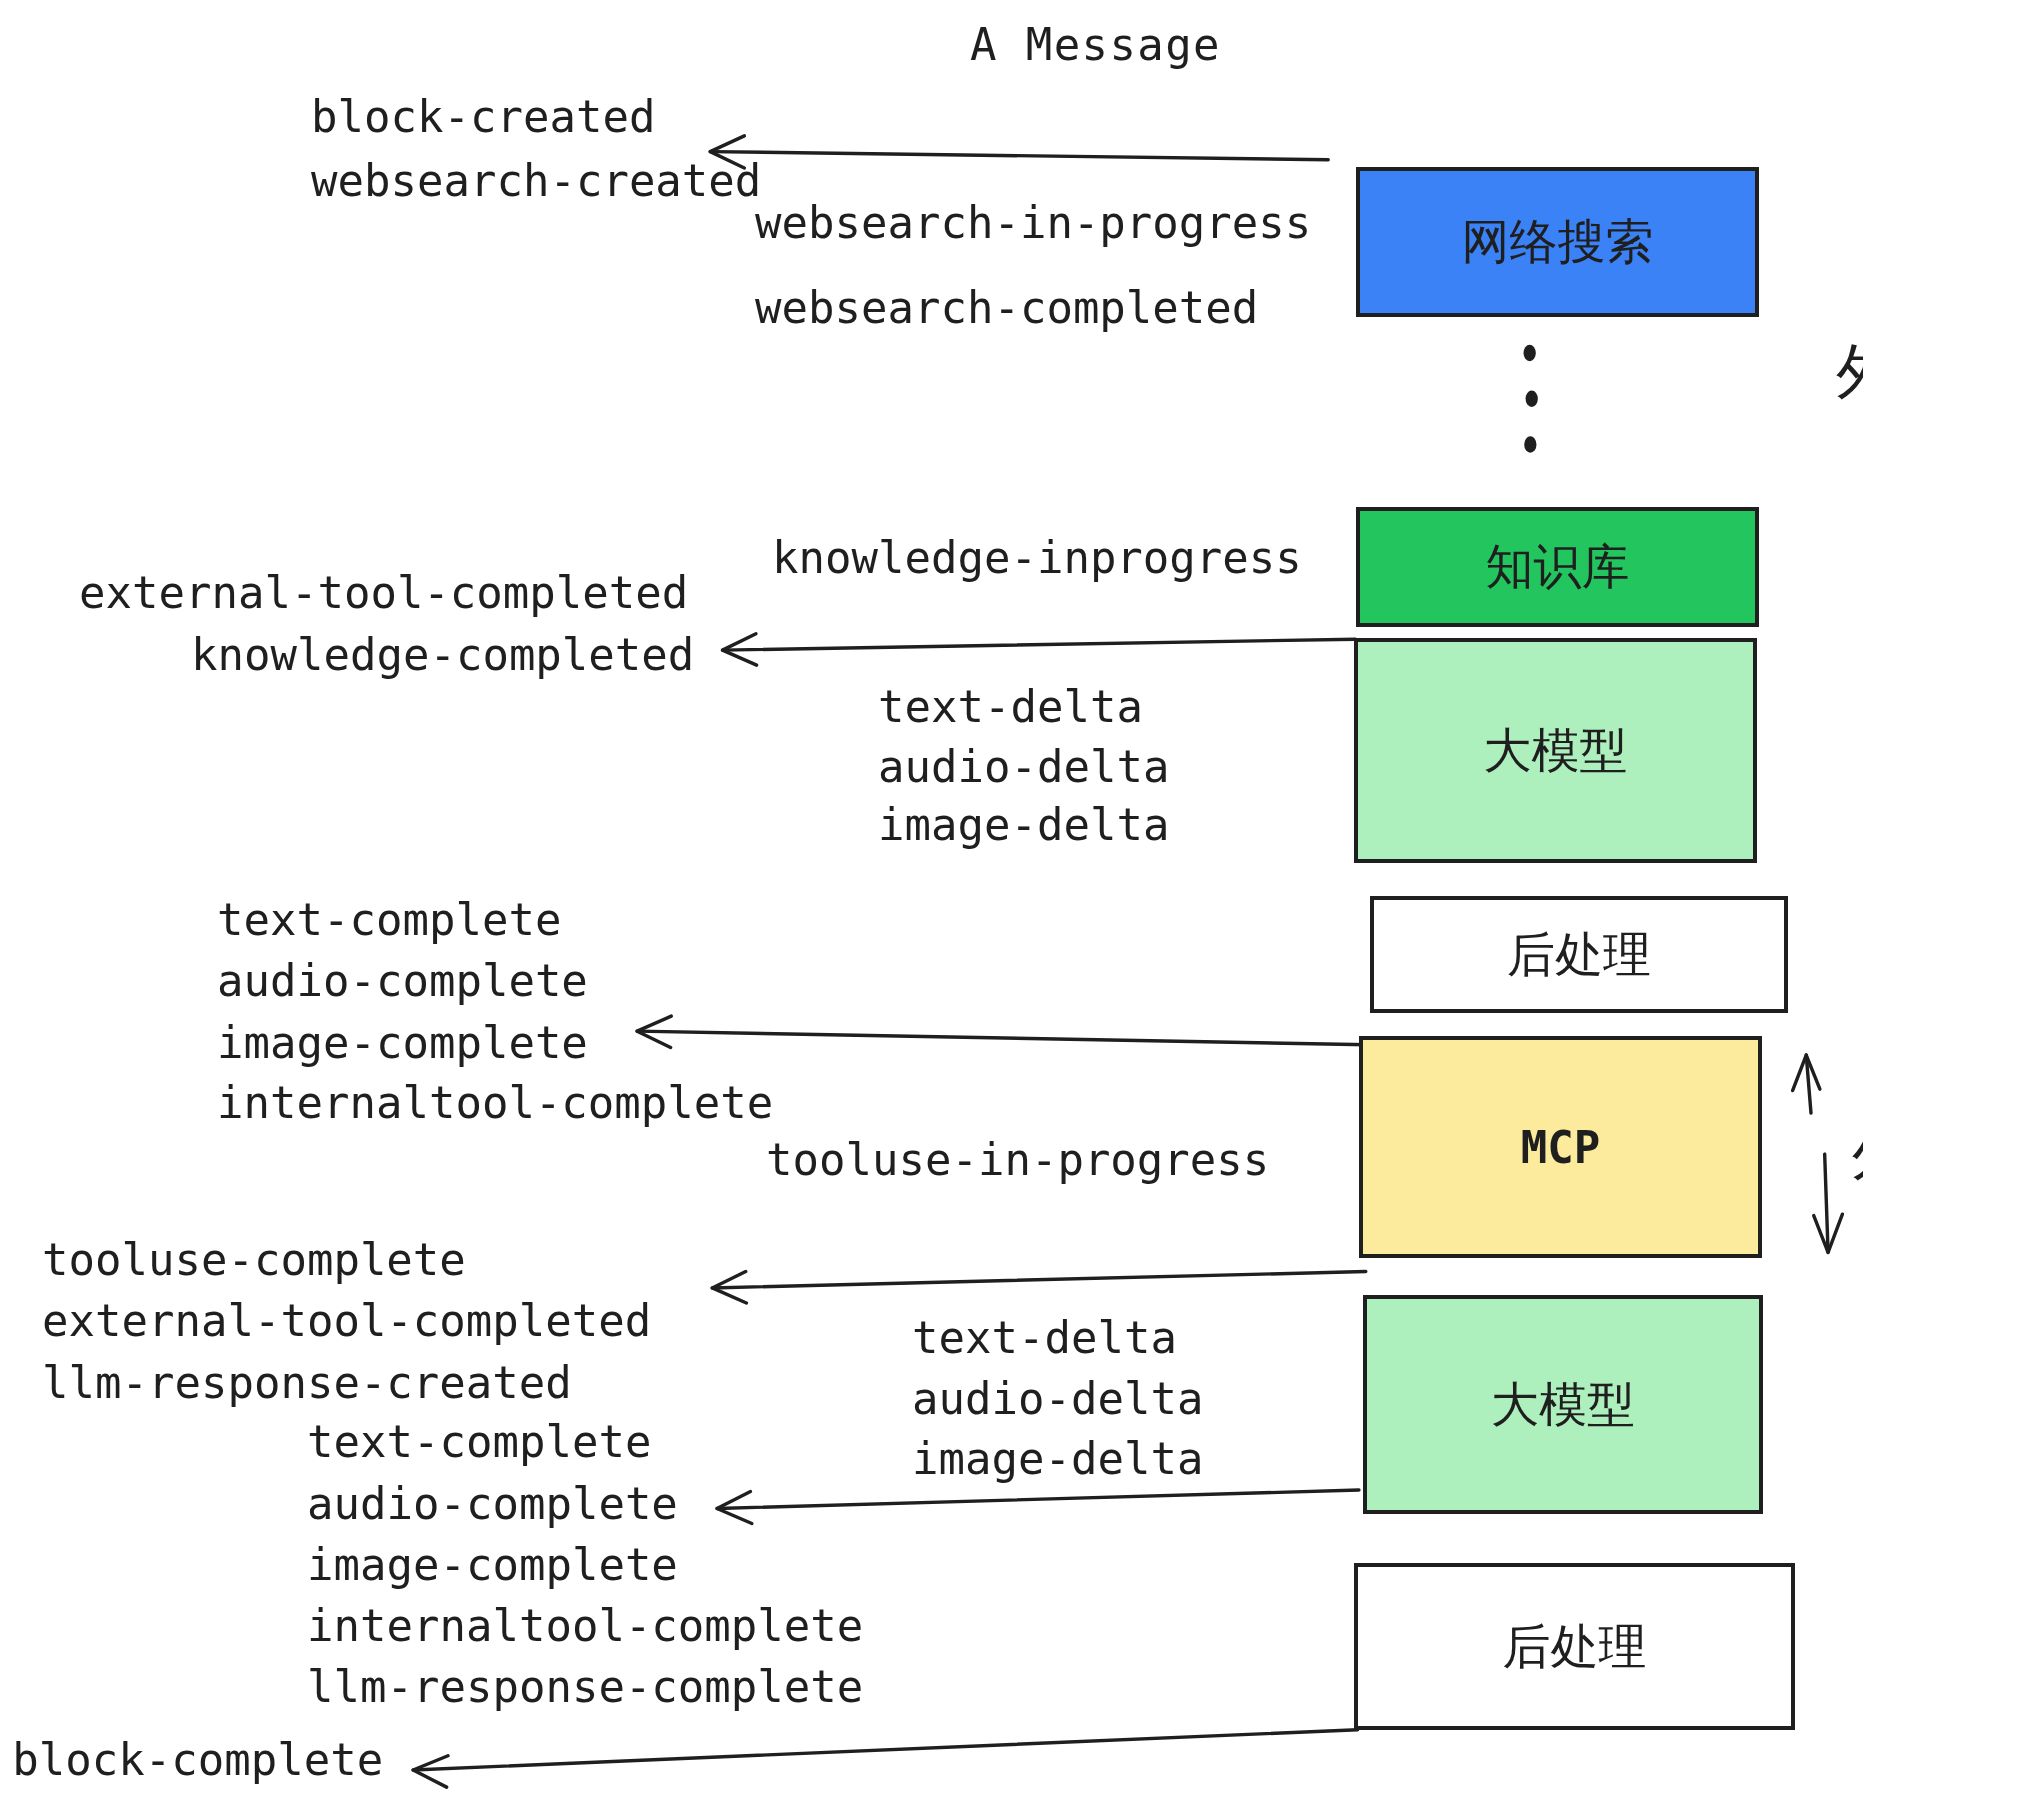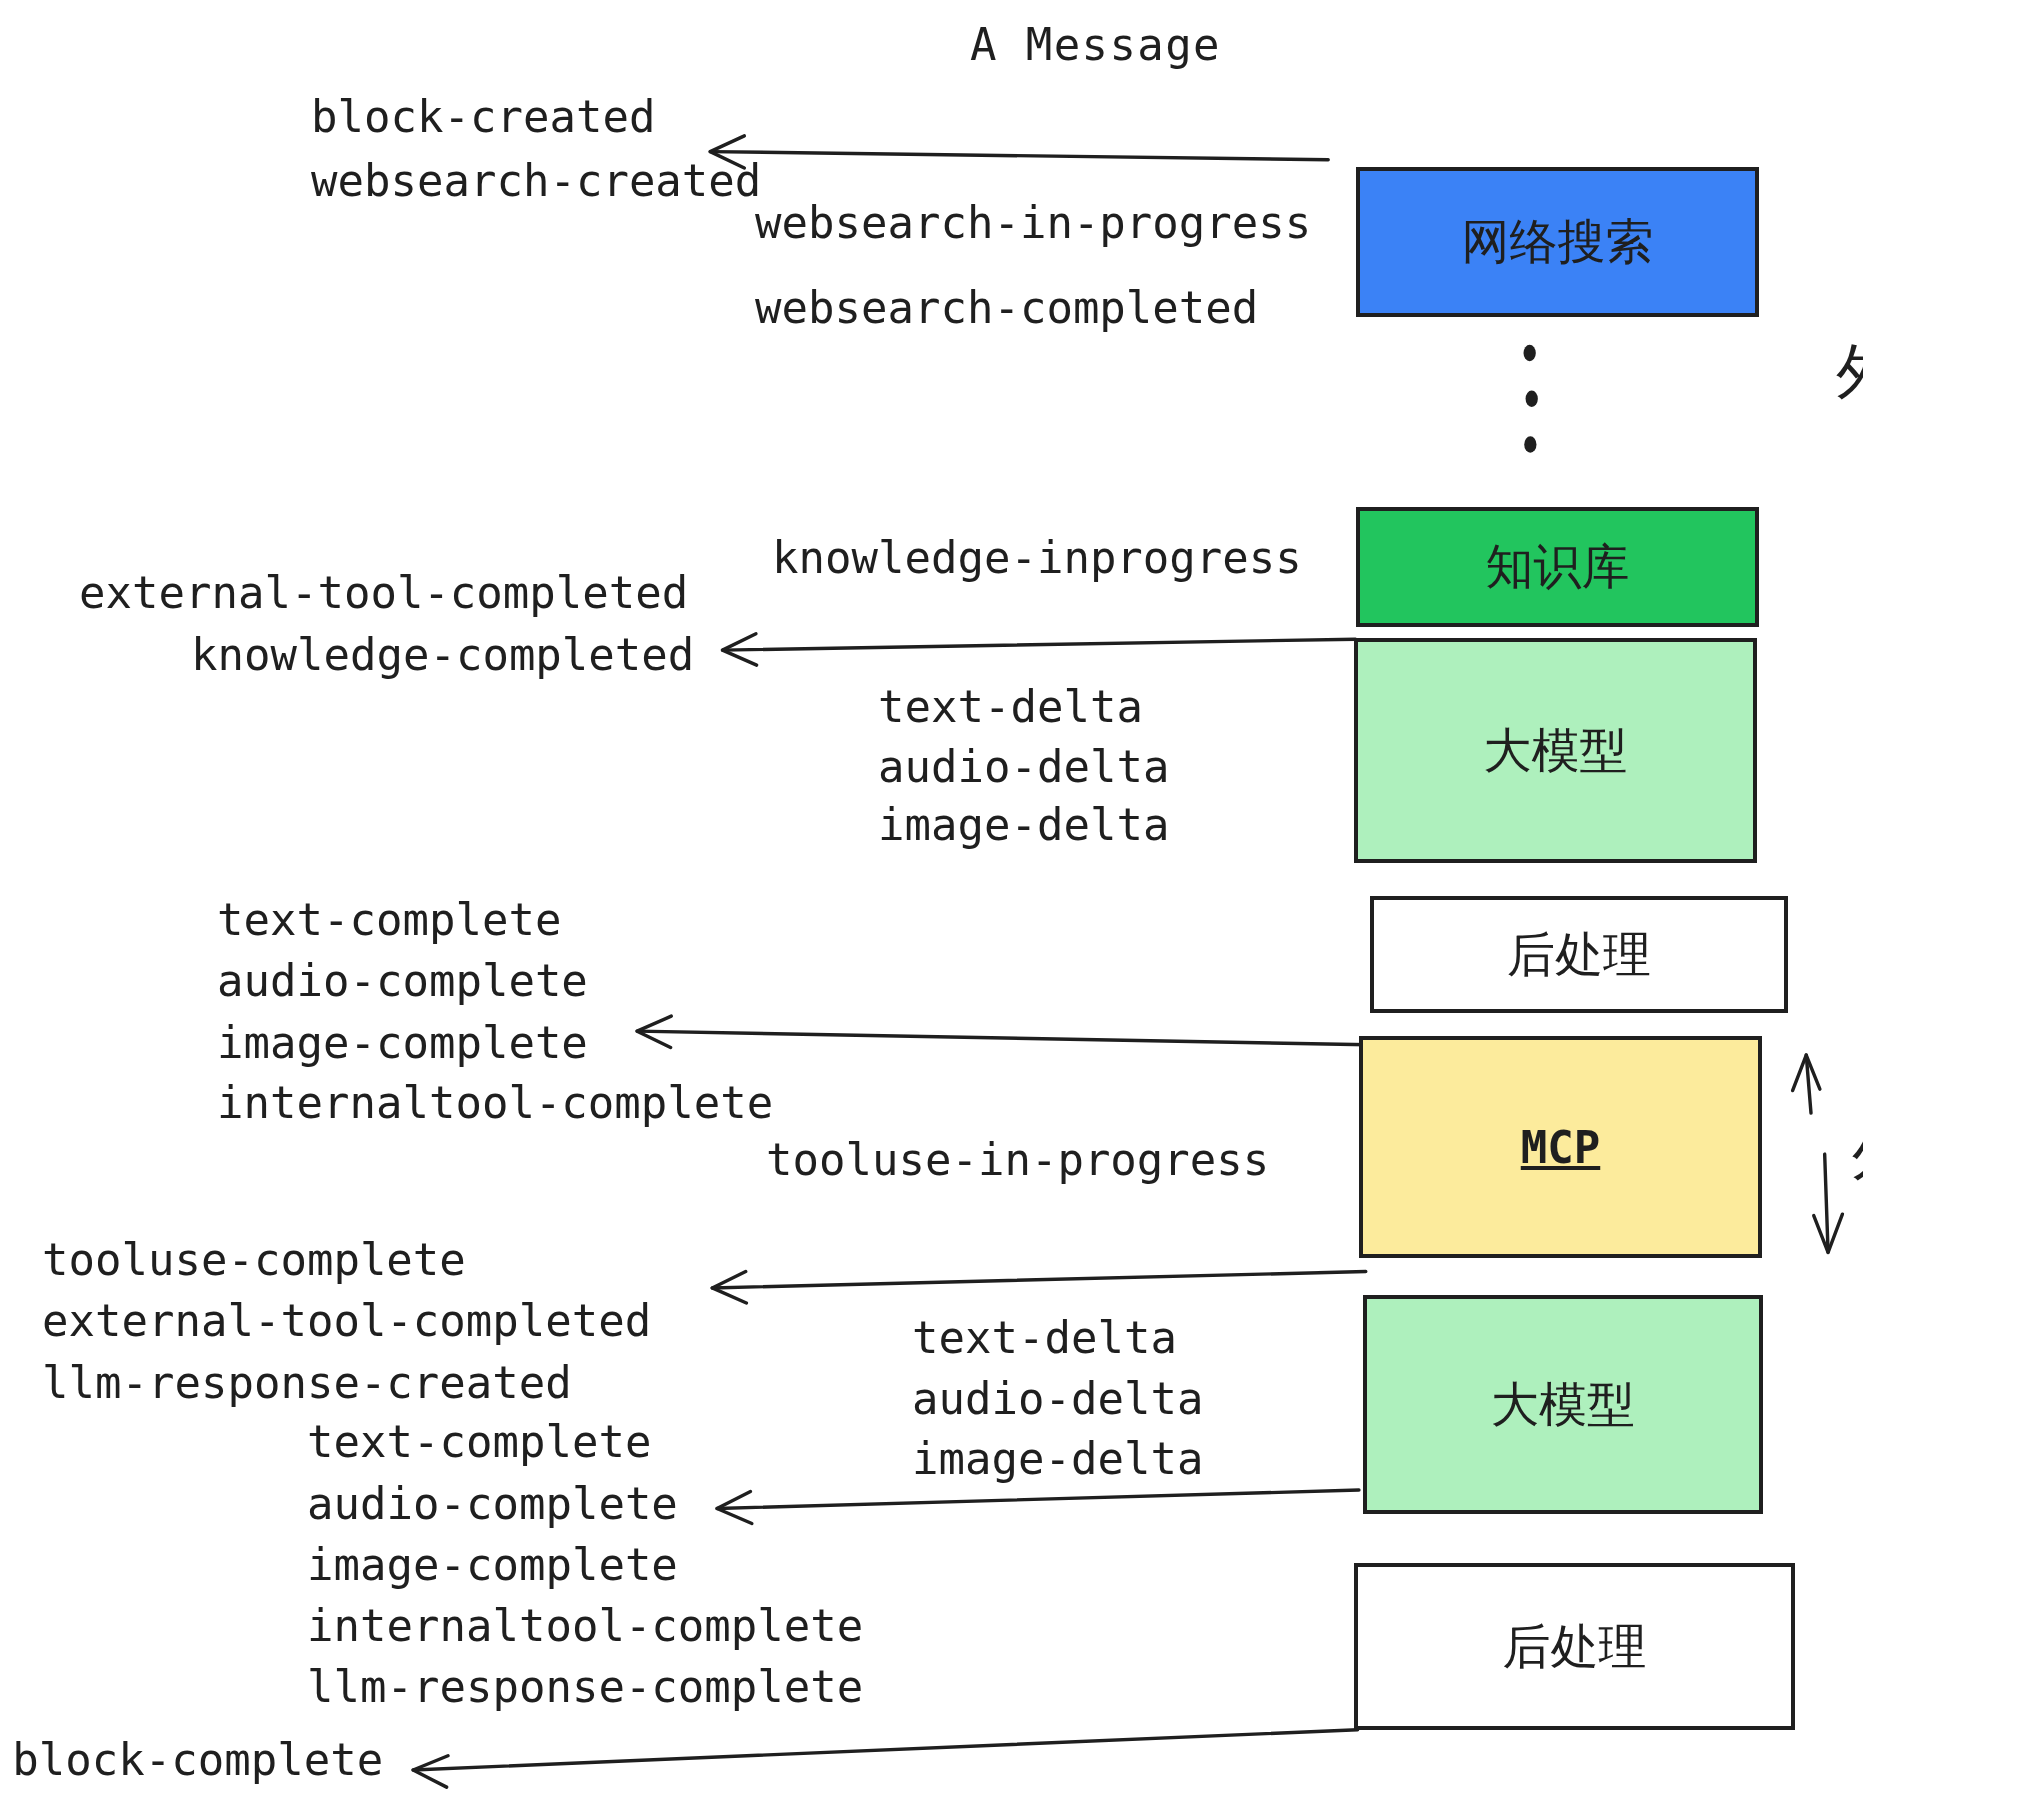--- a/index.html
+++ b/index.html
@@ -32,21 +32,20 @@
     justify-content:center;
     font-family:"DejaVu Sans", sans-serif;
     font-size:48px;
     font-weight:500;
     white-space:nowrap;
   }
   .box.mono{
     font-family:"DejaVu Sans Mono", monospace;
     font-weight:700;
     font-size:44px;
-    text-decoration:underline;
   }
   .ann{
     position:absolute;
     font-family:"DejaVu Sans", sans-serif;
     font-size:61px;
     white-space:nowrap;
     margin-left:23px;
   }
   svg.overlay{
     position:absolute;

